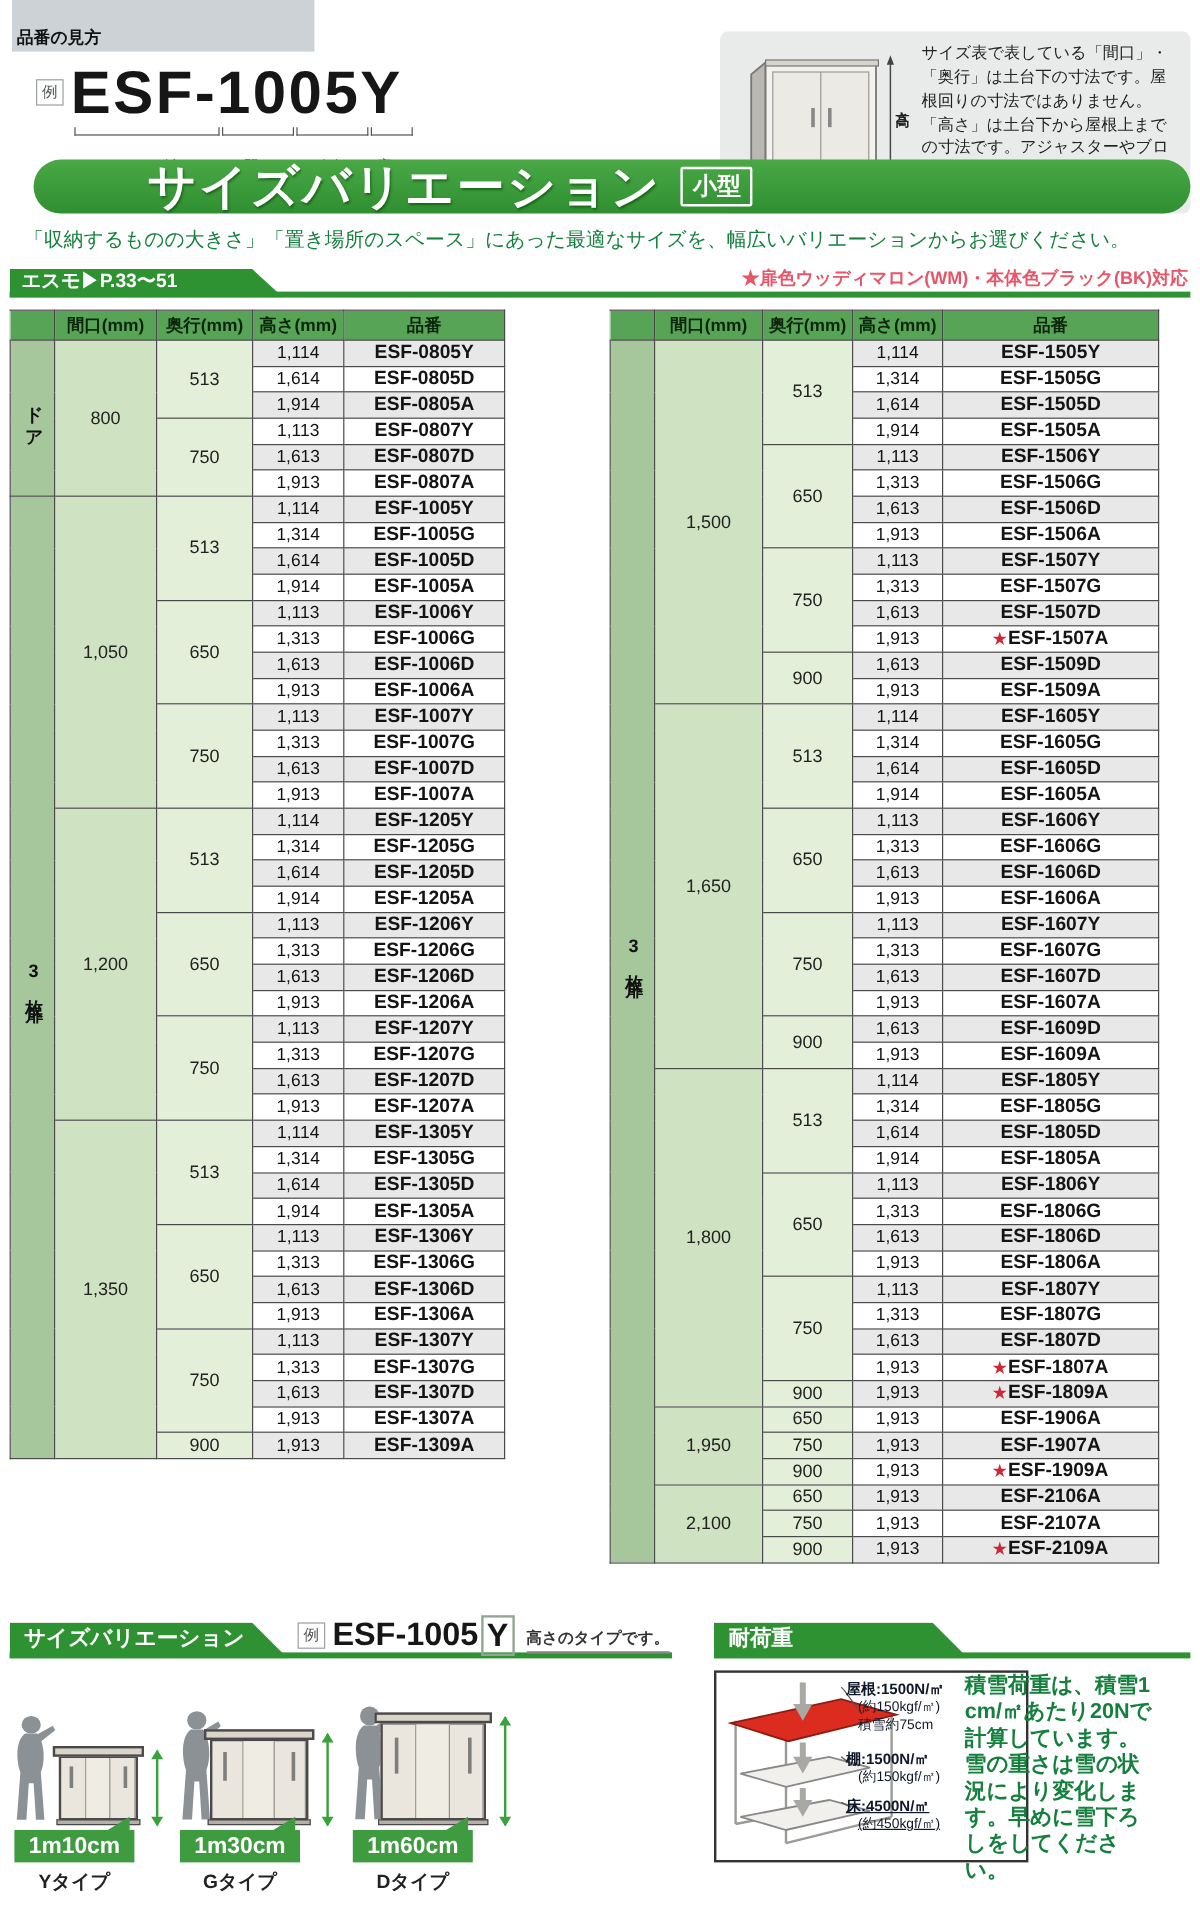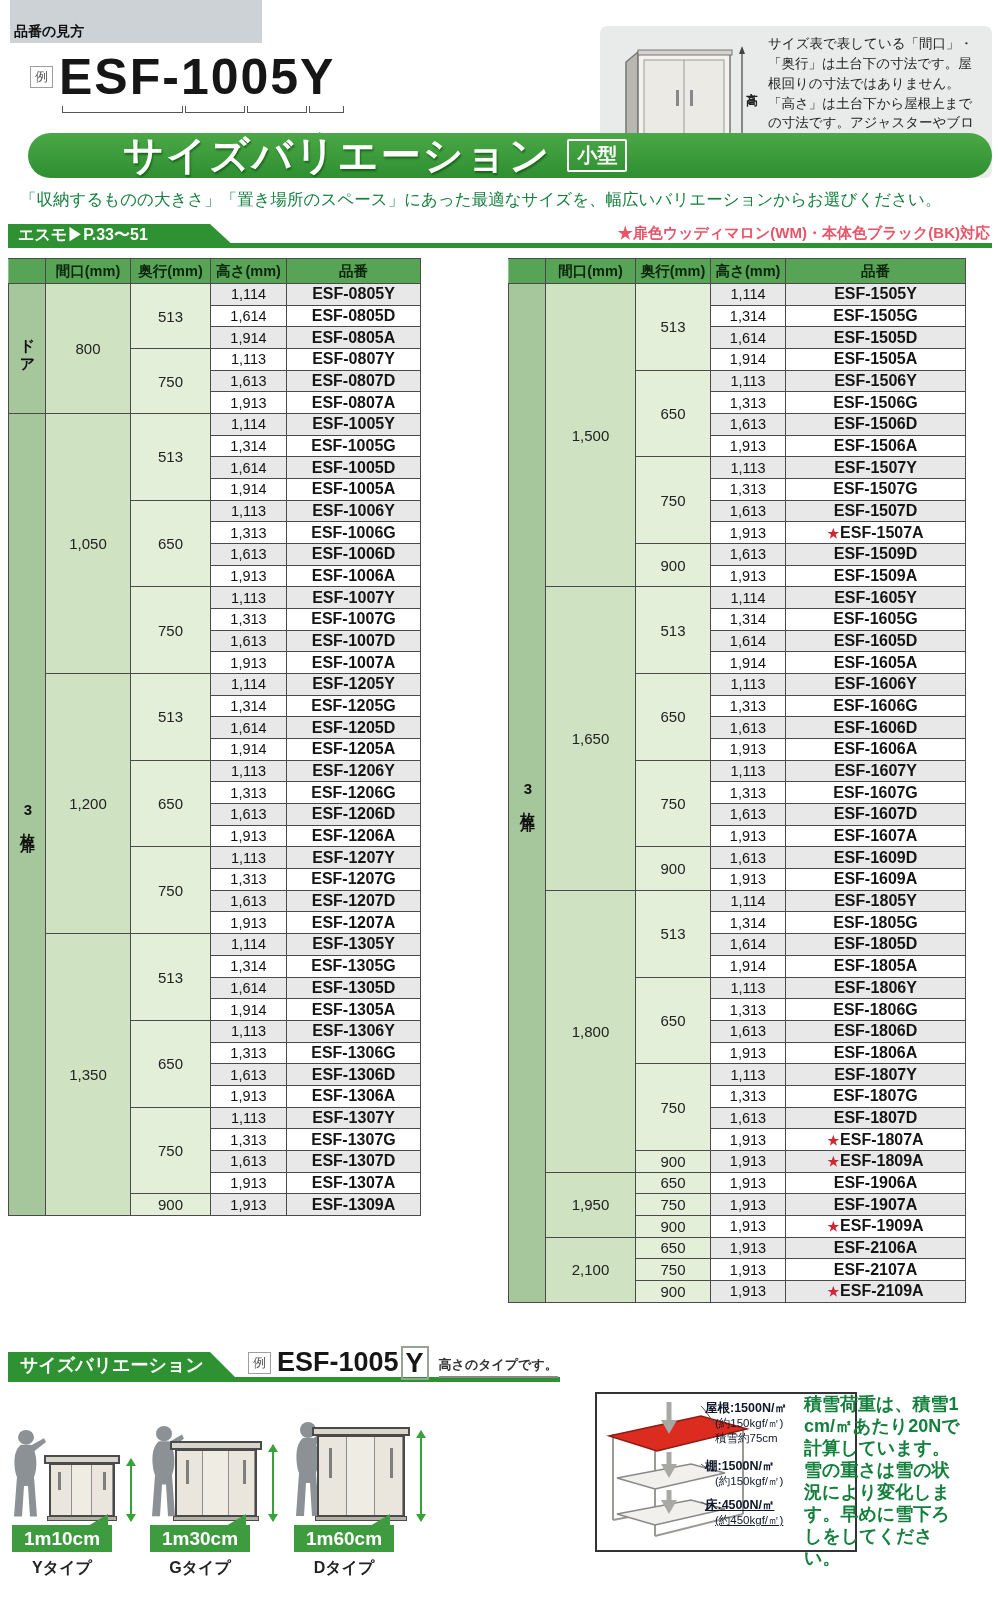--- a/index.html
+++ b/index.html
@@ -693,20 +693,24 @@
         <div class="handle r" style="height:30px"></div>
       </div>
       <div class="base" style="width:90px"></div>
     </div>
     <div class="marrow" style="height:90px"></div>
     <div class="hbadge">1m60cm</div>
     <div class="hlabel">Dタイプ</div>
   </div>
 
 
+  <div id="load-bar" class="sub-bar">
+    <div class="underline"></div>
+    <div class="tab">耐荷重</div>
+  </div>
 
   <div class="load-box">
     <svg width="258" height="156" viewBox="0 0 258 156">
       <line x1="16" y1="40" x2="16" y2="126" stroke="#9a9a96" stroke-width="2"></line>
       <line x1="58" y1="56" x2="58" y2="142" stroke="#9a9a96" stroke-width="2"></line>
       <line x1="146" y1="36" x2="146" y2="120" stroke="#9a9a96" stroke-width="2"></line>
       <line x1="16" y1="126" x2="100" y2="110" stroke="#9a9a96" stroke-width="2"></line>
       <line x1="58" y1="142" x2="146" y2="120" stroke="#9a9a96" stroke-width="2"></line>
       <polygon points="20,84 94,70 128,79 58,95" fill="#f1f0ec" stroke="#888" stroke-width="1.5"></polygon>
       <polygon points="20,120 94,106 128,115 58,131" fill="#f1f0ec" stroke="#888" stroke-width="1.5"></polygon>

